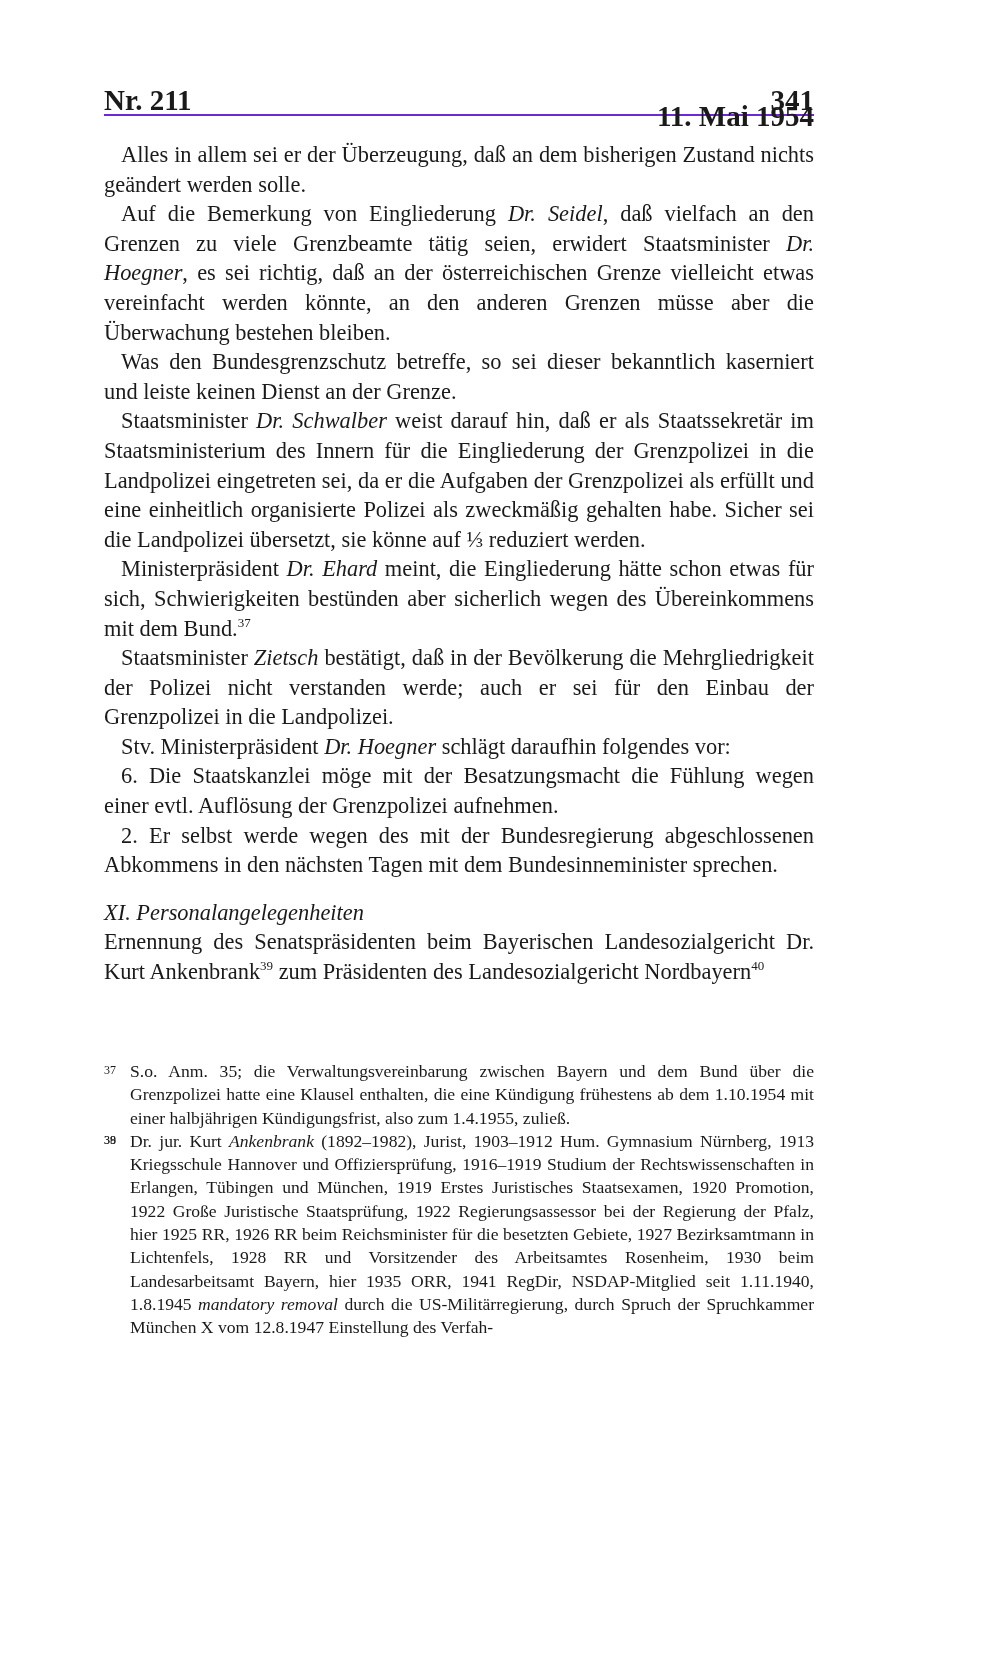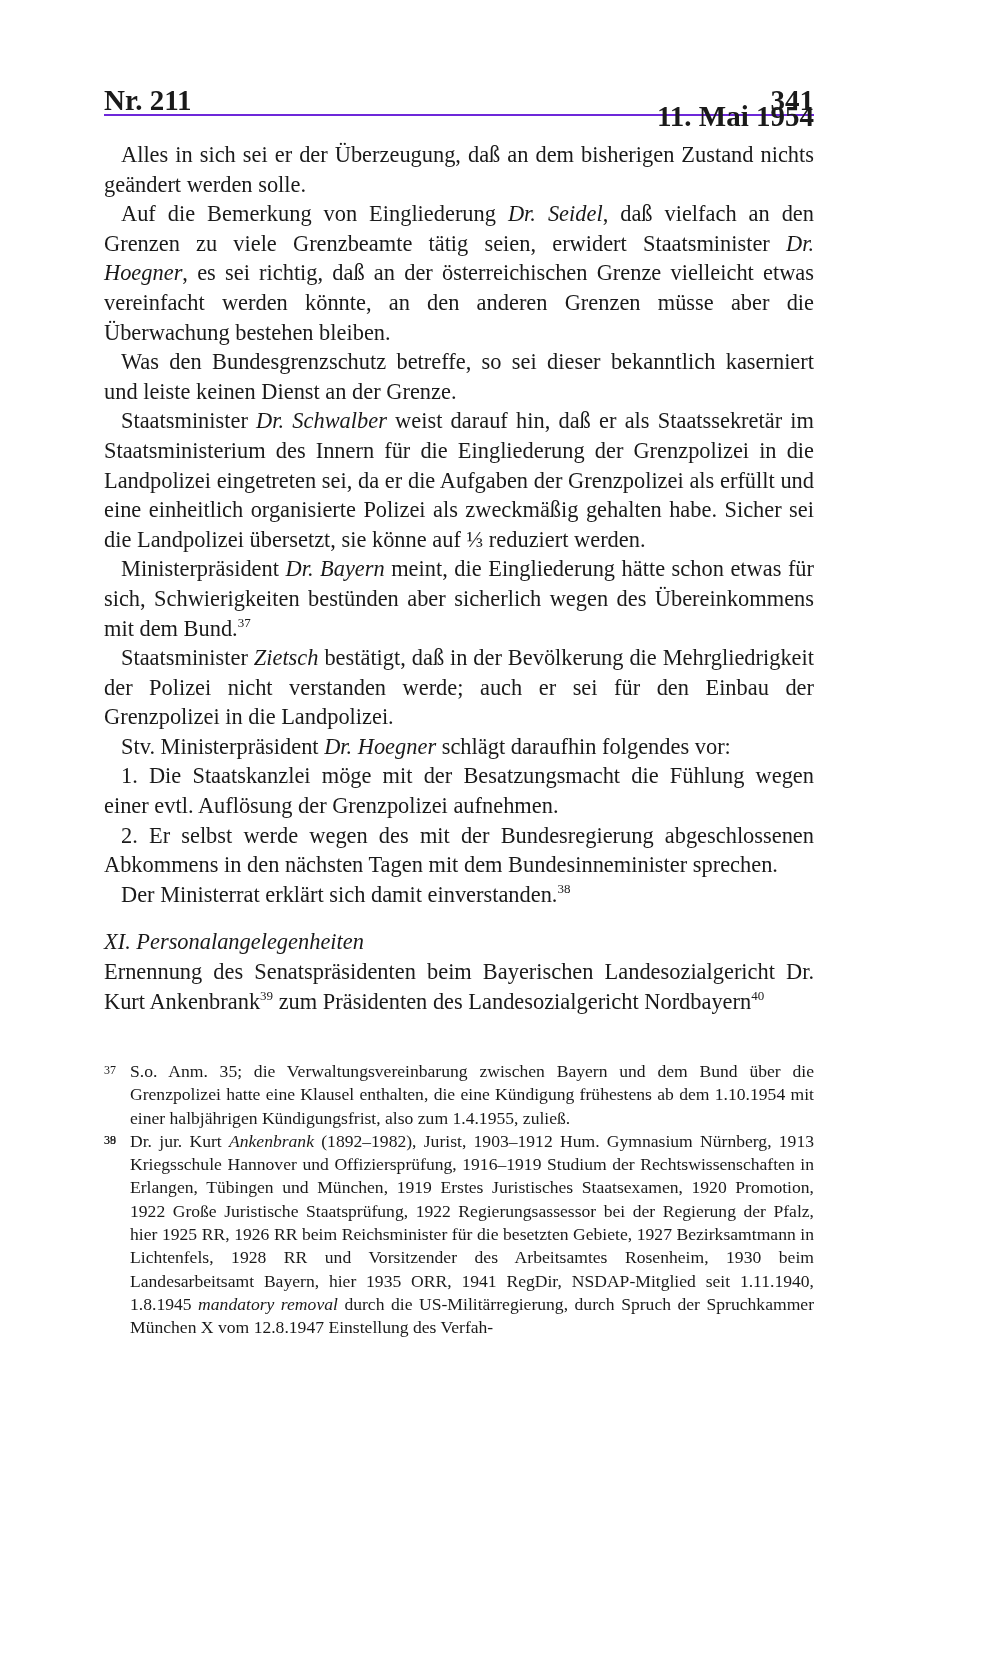--- a/index.html
+++ b/index.html
@@ -26,30 +26,29 @@
 <body>
 
 <div class="page">
   <div class="header">
     <span class="left">Nr. 211</span>
     <span class="center">11. Mai 1954</span>
     <span class="right">341</span>
   </div>
 
   <div class="body">
-    <p><span>Alles in sich sei er der Überzeugung, daß an dem bisherigen Zustand nichts geändert werden solle.</span></p>
+    <p><span>Alles in allem sei er der Überzeugung, daß an dem bisherigen Zustand nichts geändert werden solle.</span></p>
     <p><span>Auf die Bemerkung von Eingliederung </span><i>Dr. Seidel</i><span>, daß vielfach an den Grenzen zu viele Grenzbeamte tätig seien, erwidert Staatsminister </span><i>Dr. Hoegner</i><span>, es sei richtig, daß an der österreichischen Grenze vielleicht etwas vereinfacht werden könnte, an den anderen Grenzen müsse aber die Überwachung bestehen bleiben.</span></p>
     <p><span>Was den Bundesgrenzschutz betreffe, so sei dieser bekanntlich kaserniert und leiste keinen Dienst an der Grenze.</span></p>
     <p><span>Staatsminister </span><i>Dr. Schwalber</i><span> weist darauf hin, daß er als Staatssekretär im Staatsministerium des Innern für die Eingliederung der Grenzpolizei in die Landpolizei eingetreten sei, da er die Aufgaben der Grenzpolizei als erfüllt und eine einheitlich organisierte Polizei als zweckmäßig gehalten habe. Sicher sei die Landpolizei übersetzt, sie könne auf ⅓ reduziert werden.</span></p>
-    <p><span>Ministerpräsident </span><i>Dr. Bayern</i><span> meint, die Eingliederung hätte schon etwas für sich, Schwierigkeiten bestünden aber sicherlich wegen des Übereinkommens mit dem Bund.</span><sup>37</sup></p>
+    <p><span>Ministerpräsident </span><i>Dr. Ehard</i><span> meint, die Eingliederung hätte schon etwas für sich, Schwierigkeiten bestünden aber sicherlich wegen des Übereinkommens mit dem Bund.</span><sup>37</sup></p>
     <p><span>Staatsminister </span><i>Zietsch</i><span> bestätigt, daß in der Bevölkerung die Mehrgliedrigkeit der Polizei nicht verstanden werde; auch er sei für den Einbau der Grenzpolizei in die Landpolizei.</span></p>
     <p><span>Stv. Ministerpräsident </span><i>Dr. Hoegner</i><span> schlägt daraufhin folgendes vor:</span></p>
-    <p><span>1. Die Staatskanzlei möge mit der Besatzungsmacht die Fühlung wegen einer evtl. Auflösung der Grenzpolizei aufnehmen.</span></p>
+    <p><span>6. Die Staatskanzlei möge mit der Besatzungsmacht die Fühlung wegen einer evtl. Auflösung der Grenzpolizei aufnehmen.</span></p>
     <p><span>2. Er selbst werde wegen des mit der Bundesregierung abgeschlossenen Abkommens in den nächsten Tagen mit dem Bundesinneminister sprechen.</span></p>
-    <p><span>Der Ministerrat erklärt sich damit einverstanden.</span><sup>38</sup></p>
 
     <p class="section section-title">XI. Personalangelegenheiten</p>
     <p class="noindent"><span>Ernennung des Senatspräsidenten beim Bayerischen Landesozialgericht Dr. Kurt Ankenbrank</span><sup>39</sup><span> zum Präsidenten des Landesozialgericht Nordbayern</span><sup>40</sup></p>
   </div>
 
   <div class="footnotes">
     <p class="fn"><span class="num">37</span><span>S.o. Anm. 35; die Verwaltungsvereinbarung zwischen Bayern und dem Bund über die Grenzpolizei hatte eine Klausel enthalten, die eine Kündigung frühestens ab dem 1.10.1954 mit einer halbjährigen Kündigungsfrist, also zum 1.4.1955, zuließ.</span></p>
     <p class="fn"><span class="num">38</span></p>
     <p class="fn"><span class="num">39</span><span>Dr. jur. Kurt </span><i>Ankenbrank</i><span> (1892–1982), Jurist, 1903–1912 Hum. Gymnasium Nürnberg, 1913 Kriegsschule Hannover und Offiziersprüfung, 1916–1919 Studium der Rechtswissenschaften in Erlangen, Tübingen und München, 1919 Erstes Juristisches Staatsexamen, 1920 Promotion, 1922 Große Juristische Staatsprüfung, 1922 Regierungsassessor bei der Regierung der Pfalz, hier 1925 RR, 1926 RR beim Reichsminister für die besetzten Gebiete, 1927 Bezirksamtmann in Lichtenfels, 1928 RR und Vorsitzender des Arbeitsamtes Rosenheim, 1930 beim Landesarbeitsamt Bayern, hier 1935 ORR, 1941 RegDir, NSDAP-Mitglied seit 1.11.1940, 1.8.1945 </span><i>mandatory removal</i><span> durch die US-Militärregierung, durch Spruch der Spruchkammer München X vom 12.8.1947 Einstellung des Verfah-</span></p>
   </div>

